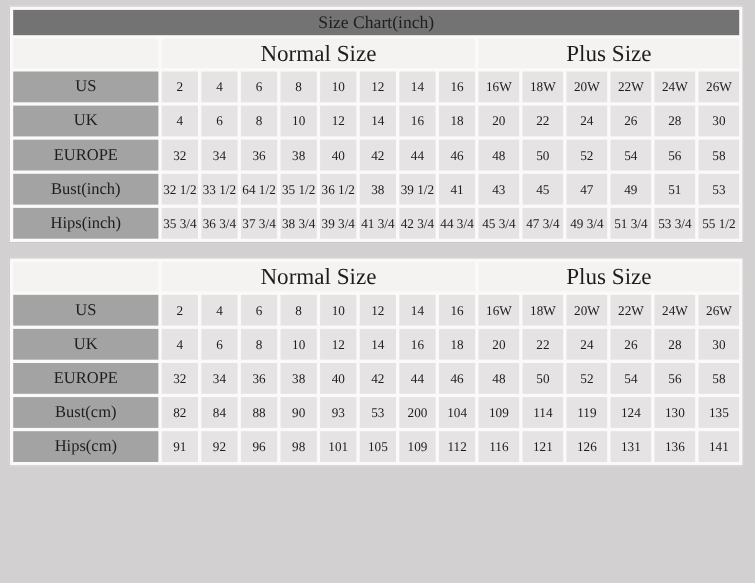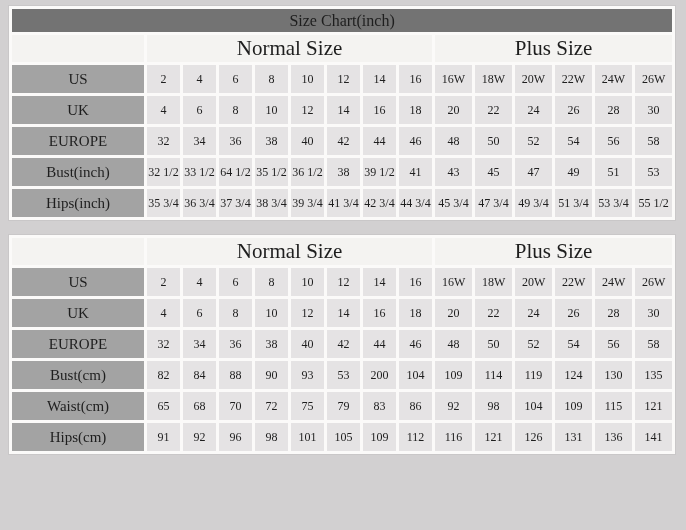--- a/index.html
+++ b/index.html
@@ -234,37 +234,20 @@
           <td class="cell">200</td>
           <td class="cell">104</td>
           <td class="cell">109</td>
           <td class="cell">114</td>
           <td class="cell">119</td>
           <td class="cell">124</td>
           <td class="cell">130</td>
           <td class="cell">135</td>
         </tr>
         <tr>
-          <td class="rlabel">Waist(cm)</td>
-          <td class="cell">65</td>
-          <td class="cell">68</td>
-          <td class="cell">70</td>
-          <td class="cell">72</td>
-          <td class="cell">75</td>
-          <td class="cell">79</td>
-          <td class="cell">83</td>
-          <td class="cell">86</td>
-          <td class="cell">92</td>
-          <td class="cell">98</td>
-          <td class="cell">104</td>
-          <td class="cell">109</td>
-          <td class="cell">115</td>
-          <td class="cell">121</td>
-        </tr>
-        <tr>
           <td class="rlabel">Hips(cm)</td>
           <td class="cell">91</td>
           <td class="cell">92</td>
           <td class="cell">96</td>
           <td class="cell">98</td>
           <td class="cell">101</td>
           <td class="cell">105</td>
           <td class="cell">109</td>
           <td class="cell">112</td>
           <td class="cell">116</td>

